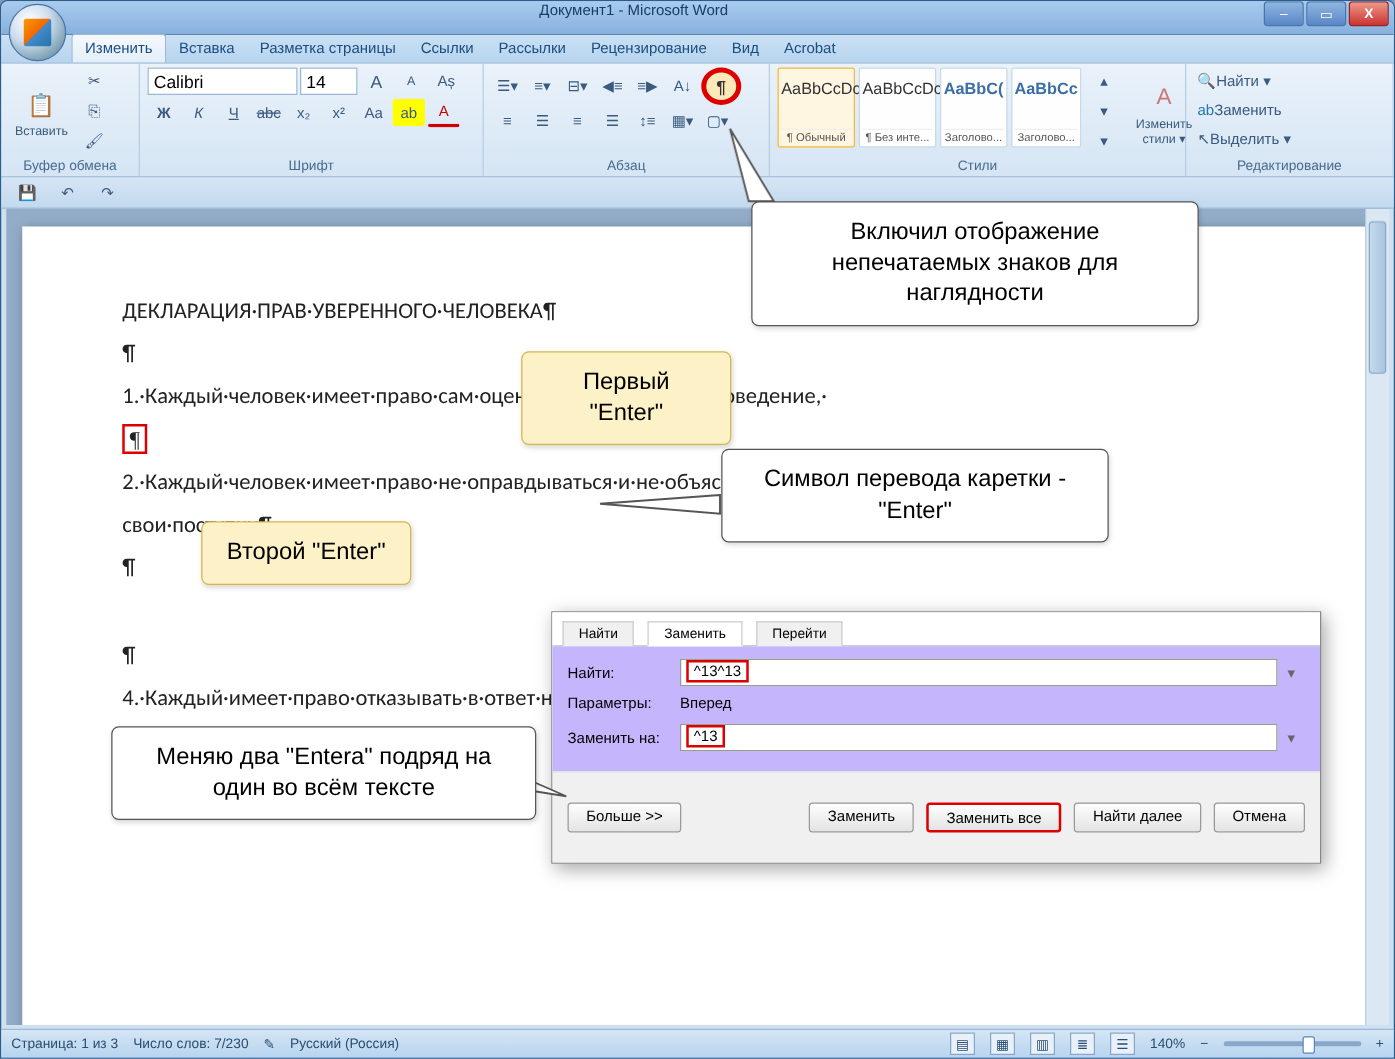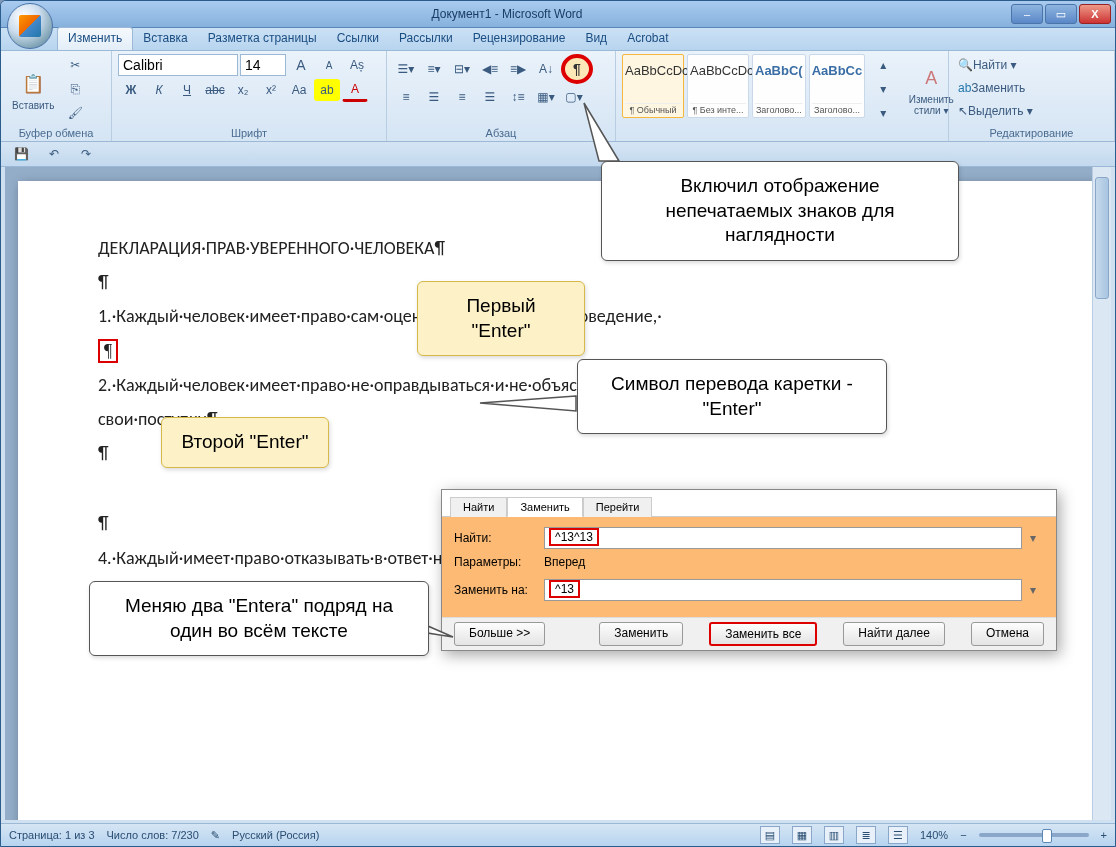--- a/index.html
+++ b/index.html
@@ -1,17 +1,17 @@
 <!DOCTYPE html>
 <html><head>
 <meta charset="utf-8">
 <style>
 html,body{margin:0;padding:0;font-family:"Segoe UI",Tahoma,sans-serif;font-size:12px;background:#8aa7c9;height:847px;width:1116px;overflow:hidden;position:relative}
 .win{position:absolute;inset:0;border:1px solid #2b5d8c;background:#cfe0f0;border-radius:6px 6px 0 0;box-shadow:0 0 8px rgba(0,0,0,.3);overflow:hidden}
-.title{height:26px;background:linear-gradient(#a9cbef,#86b1dd);display:flex;align-items:center;padding:0 4px;border-bottom:1px solid #5a87b8}
+.title{height:26px;background:linear-gradient(#a9cbef,#86b1dd);display:flex;align-items:flex-start;padding:0 4px;border-bottom:1px solid #5a87b8}
 .title .spacer{flex:1}
 .title .t{color:#1a3d66;font-size:12px;text-align:center;flex:1}
 .title .btn{width:30px;height:18px;margin-left:2px;border-radius:3px;display:flex;align-items:center;justify-content:center;font-size:11px;color:#fff}
 .min,.max{background:linear-gradient(#8fb6e0,#5a87c7);border:1px solid #4b74a9}
 .cls{background:linear-gradient(#e98,#c33);border:1px solid #922;width:46px;font-weight:bold}
 .orb{width:44px;height:44px;position:absolute;top:2px;left:6px;border-radius:50%;background:radial-gradient(circle at 35% 30%,#fff,#cde 40%,#8ab 70%,#579);border:1px solid #4b74a9;z-index:5;display:flex;align-items:center;justify-content:center}
 .orb>div{width:22px;height:22px;background:linear-gradient(135deg,#f90,#e60 50%,#48c 50%,#27a);border-radius:2px}
 .tabs{height:22px;background:linear-gradient(#cbe1f4,#b7d4ef);display:flex;padding-left:56px;border-bottom:1px solid #9bb9d6}
 .tab{padding:3px 10px;color:#1a4d82;cursor:pointer;font-size:12px}
 .tab.active{background:linear-gradient(#f5f9fd,#e3eef8);border:1px solid #9bb9d6;border-bottom:none;border-radius:3px 3px 0 0;margin-top:-1px}
@@ -38,28 +38,28 @@
 .pil{border:2px solid #d00;padding:0 4px;font-family:serif}
 .status{position:absolute;bottom:0;left:0;right:0;height:22px;background:linear-gradient(#d5e5f4,#b7d4ef);border-top:1px solid #9bb9d6;display:flex;align-items:center;font-size:11px;color:#2a4d72;padding:0 8px;gap:12px}
 .status .sp{flex:1}
 .status .vb{width:18px;height:16px;border:1px solid #8aa7c9;background:#e8f1fa;display:inline-flex;align-items:center;justify-content:center}
 .slider{width:110px;height:4px;background:#8aa7c9;position:relative;border-radius:2px}
 .slider .h{position:absolute;top:-4px;left:63px;width:8px;height:12px;background:#fff;border:1px solid #5a87b8;border-radius:2px}
 .callout{position:absolute;background:#fff;border:1.5px solid #555;border-radius:6px;padding:12px 18px;font-size:19px;text-align:center;line-height:1.3;z-index:20;box-shadow:1px 2px 4px rgba(0,0,0,.15)}
 .callout.yl{background:#fdf1c7;border-color:#d6b74a}
 .dialog{position:absolute;background:#f0f0f0;border:1px solid #888;font-size:12px;z-index:15;box-shadow:3px 4px 14px rgba(0,0,0,.35)}
 .dialog .dt{background:linear-gradient(#fff,#e4e9ef);padding:4px 8px;border-bottom:1px solid #ccc;display:flex}
-.dialog .dtabs{display:flex;padding:6px 8px 0;gap:0;border-bottom:1px solid #ccc;background:#fff}
+.dialog .dtabs{display:flex;padding:6px 8px 0;gap:11px;border-bottom:1px solid #ccc;background:#fff}
 .dialog .dtab{padding:3px 12px;border:1px solid #ccc;border-bottom:none;background:#f0f0f0;font-size:11px;position:relative;top:1px}
 .dialog .dtab.act{background:#fff;border-bottom:1px solid #fff}
-.dialog .dbody{padding:10px 12px;background:#fdba74}
+.dialog .dbody{padding:10px 12px;background:#c4b5fd}
 .dialog .drow{display:flex;align-items:center;margin-bottom:6px;gap:8px}
 .dialog .dlbl{width:82px;font-size:12px}
 .dialog .dinp{flex:1;height:20px;border:1px solid #999;padding:0 4px;font-size:12px;background:#fff;display:flex;align-items:flex-start}
-.dialog .dfoot{padding:4px 12px;background:#f0f0f0;border-top:1px solid #ddd;display:flex;gap:26px}
+.dialog .dfoot{padding:24px 12px;background:#f0f0f0;border-top:1px solid #ddd;display:flex;gap:10px}
 .dialog .dbtn{padding:3px 14px;border:1px solid #999;background:linear-gradient(#fdfdfd,#e4e4e4);font-size:12px;border-radius:3px}
 .red-box{border:2px solid #d00!important}
 .scrollbar-v{position:absolute;top:0;right:0;bottom:0;width:18px;background:#dbe7f2;border-left:1px solid #b8cde2}
 .scrollbar-v .th{position:absolute;left:2px;right:2px;top:10px;height:120px;background:linear-gradient(90deg,#c5d9ec,#a8c5e0);border:1px solid #8aa7c9;border-radius:3px}
 svg.tail{position:absolute;overflow:visible;z-index:19}
 </style>
 </head>
 <body>
 
 <div class="win">
@@ -176,20 +176,21 @@
         <div class="col" style="margin-left:2px">
           <div class="rb">▴</div>
           <div class="rb">▾</div>
           <div class="rb">▾</div>
         </div>
         <div class="rb big" style="min-width:54px">
           <span class="ic" style="color:#c77">A</span>
           <span>Изменить стили ▾</span>
         </div>
       </div>
+      <div class="grp-label">Стили</div>
     </div>
 
     <div class="grp" style="flex:1;min-width:110px">
       <div class="grp-body col" style="gap:1px">
         <div class="rb" style="justify-content:flex-start;width:100%">🔍 <span>Найти ▾</span></div>
         <div class="rb" style="justify-content:flex-start;width:100%">
             <span style="color:#27a">ab</span> 
             <span>Заменить</span>
           </div>
         <div class="rb" style="justify-content:flex-start;width:100%">↖ <span>Выделить ▾</span></div>

